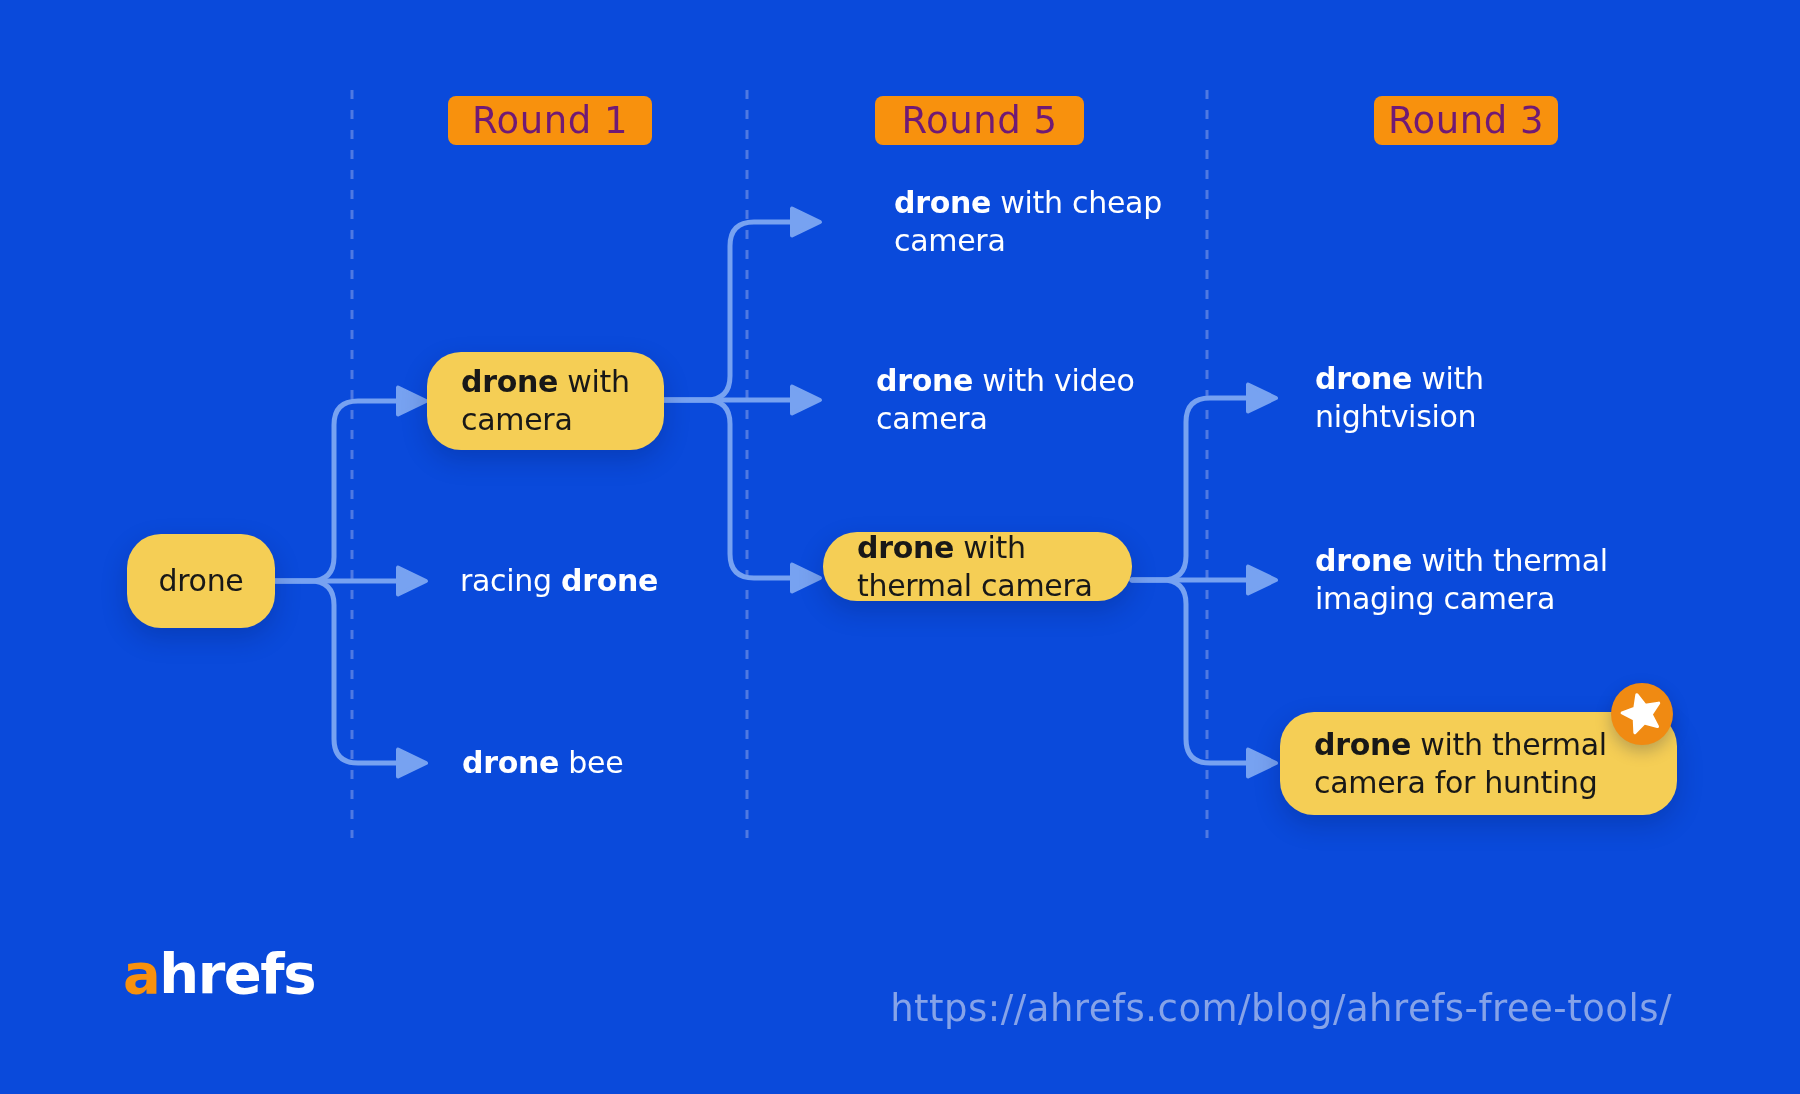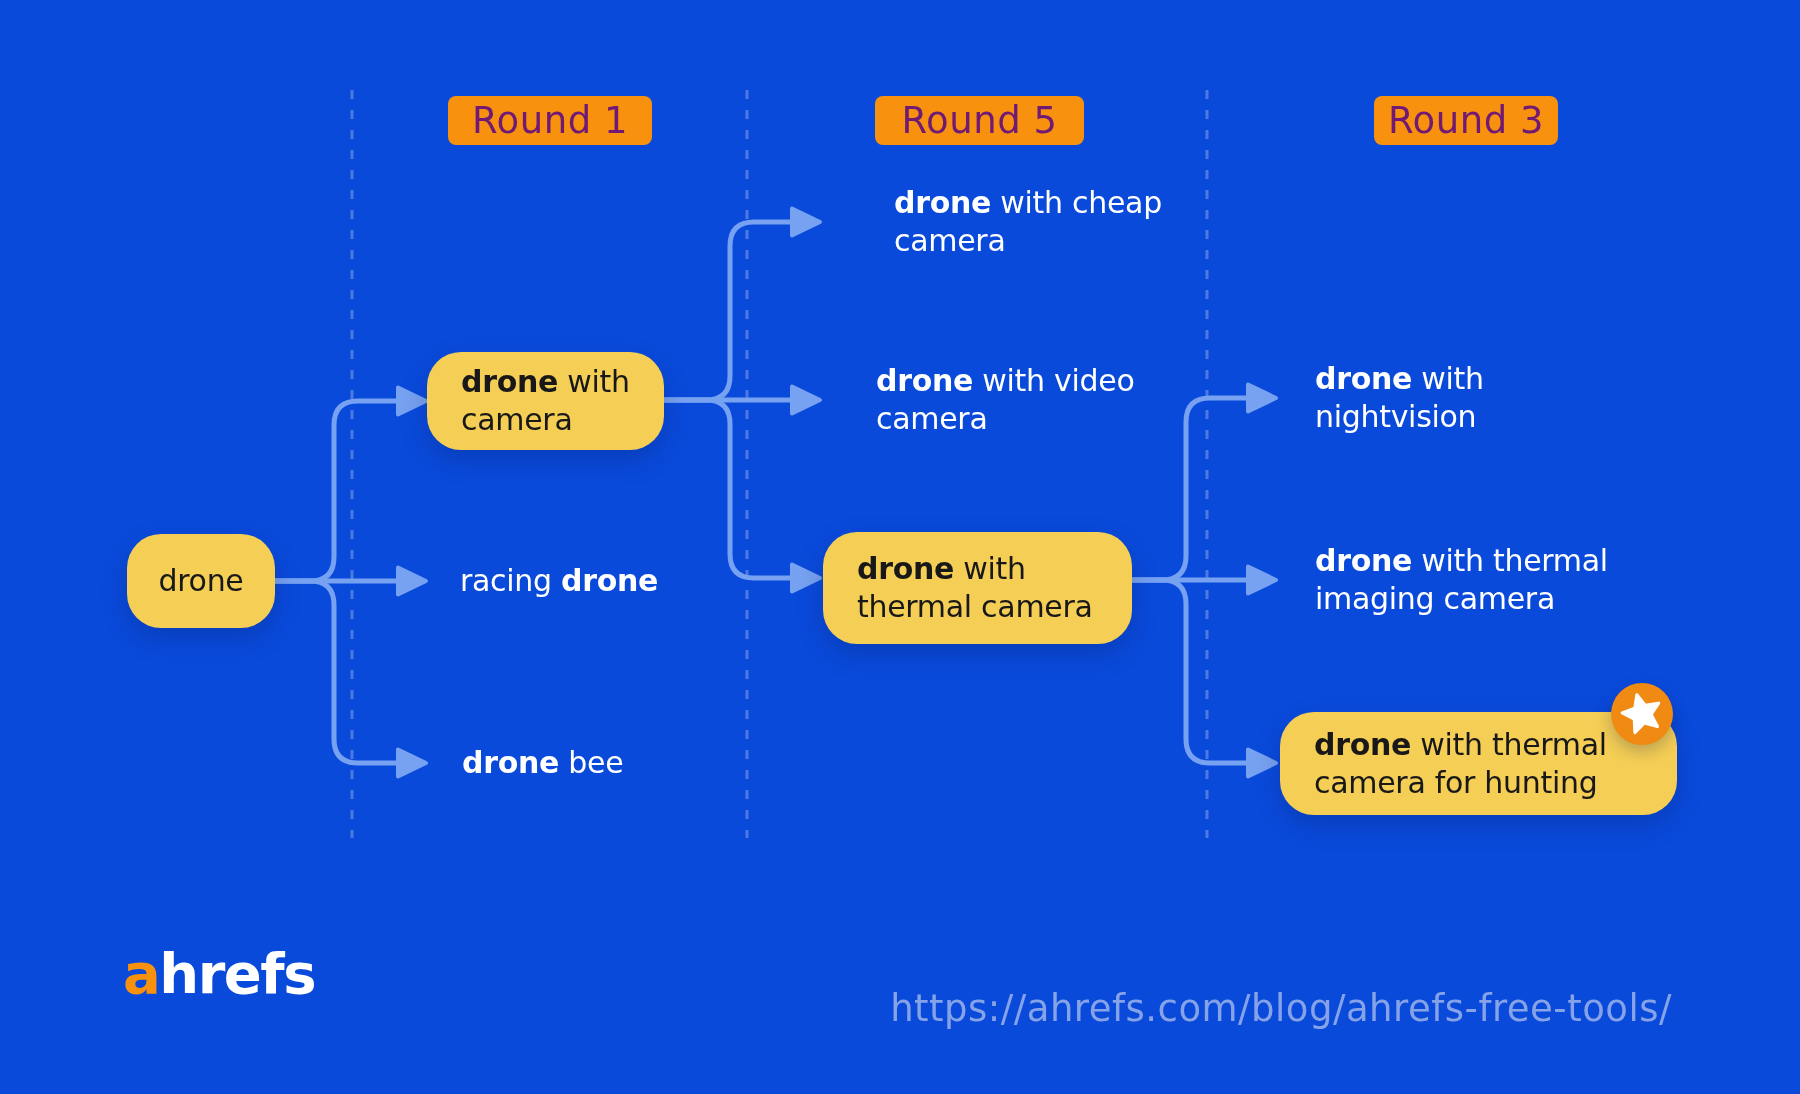--- a/index.html
+++ b/index.html
@@ -112,21 +112,21 @@
   <div class="tnode nowrap" style="left:462px;top:763px;">
     <span class="bold">drone</span><span> bee</span>
   </div>
 
   <div class="tnode" style="left:860px;top:222px;width:310px;margin-left:34px;">
     <span class="bold">drone</span><span> with cheap camera</span>
   </div>
   <div class="tnode" style="left:860px;top:400px;width:310px;margin-left:16px;">
     <span class="bold">drone</span><span> with video camera</span>
   </div>
-  <div class="ybox" style="left:823px;top:532px;width:309px;height:112px;">
+  <div class="ybox" style="left:823px;top:532px;width:309px;height:69px;">
     <div><span class="bold">drone</span><span> with thermal camera</span></div>
   </div>
 
   <div class="tnode" style="left:1315px;top:580px;width:340px;">
     <span class="bold">drone</span><span> with thermal imaging camera</span>
   </div>
   <div class="tnode" style="left:1315px;top:398px;width:240px;">
     <span class="bold">drone</span><span> with nightvision</span>
   </div>
   <div class="ybox" style="left:1280px;top:712px;width:397px;height:103px;">

